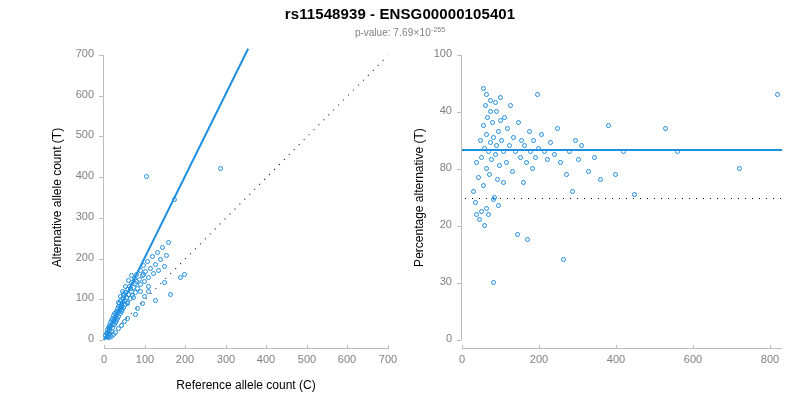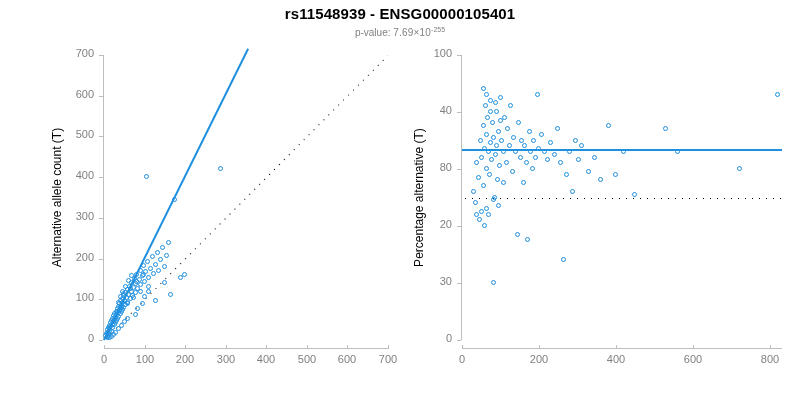--- a/index.html
+++ b/index.html
@@ -134,20 +134,21 @@
       <div class="tick tick-x" style="left: 226px; top: 345px;"></div>
       <div class="ticklabel x" style="left: 201px; top: 353px; width: 50px;">300</div>
       <div class="tick tick-x" style="left: 266px; top: 345px;"></div>
       <div class="ticklabel x" style="left: 241px; top: 353px; width: 50px;">400</div>
       <div class="tick tick-x" style="left: 307px; top: 345px;"></div>
       <div class="ticklabel x" style="left: 282px; top: 353px; width: 50px;">500</div>
       <div class="tick tick-x" style="left: 347px; top: 345px;"></div>
       <div class="ticklabel x" style="left: 322px; top: 353px; width: 50px;">600</div>
       <div class="tick tick-x" style="left: 388px; top: 345px;"></div>
       <div class="ticklabel x" style="left: 363px; top: 353px; width: 50px;">700</div>
+      <div class="axistitle x" style="left: 104px; width: 284px; top: 378px;">Reference allele count (C)</div>
       <div class="axistitle y" style="left: 50px; top: 340px; width: 285px; text-align: center;">Alternative allele count (T)</div>
       <div class="dotted" style="left: 104px; top: 339px; width: 402.344px; transform: rotate(-45.1007deg);"></div>
       <div class="fitline" style="left: 104px; top: 339px; width: 324.789px; transform: rotate(-63.6756deg); background: rgb(31, 143, 224);"></div>
       <div class="pt" style="left: 106.434px; top: 335.929px; border-color: rgb(31, 143, 224);"></div>
       <div class="pt" style="left: 107.246px; top: 334.3px; border-color: rgb(31, 143, 224);"></div>
       <div class="pt" style="left: 107.651px; top: 337.15px; border-color: rgb(31, 143, 224);"></div>
       <div class="pt" style="left: 108.057px; top: 332.671px; border-color: rgb(31, 143, 224);"></div>
       <div class="pt" style="left: 108.463px; top: 330.229px; border-color: rgb(31, 143, 224);"></div>
       <div class="pt" style="left: 108.869px; top: 333.893px; border-color: rgb(31, 143, 224);"></div>
       <div class="pt" style="left: 109.274px; top: 327.786px; border-color: rgb(31, 143, 224);"></div>

